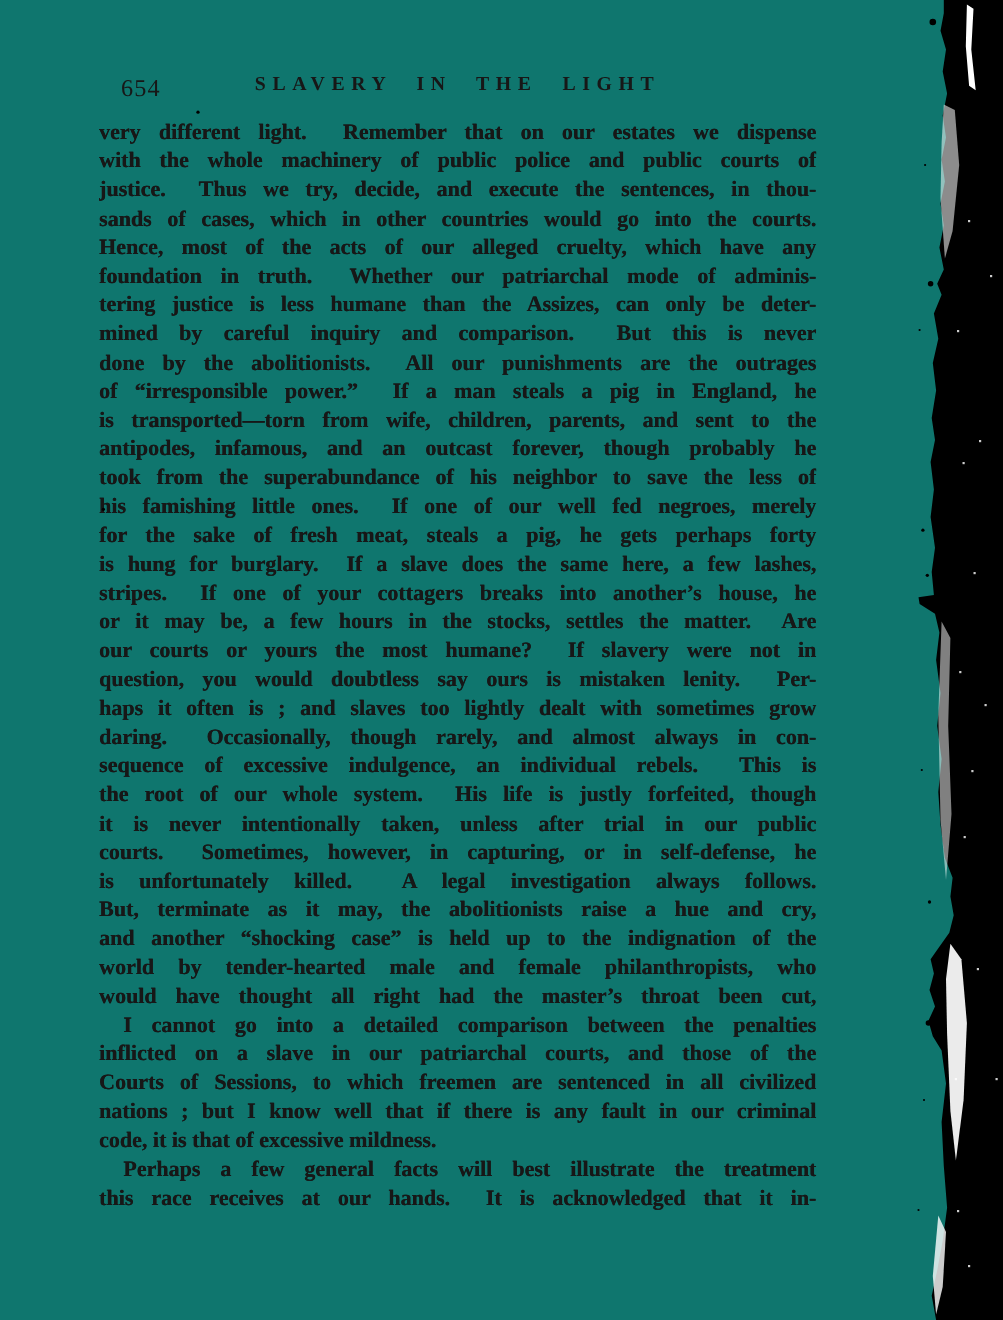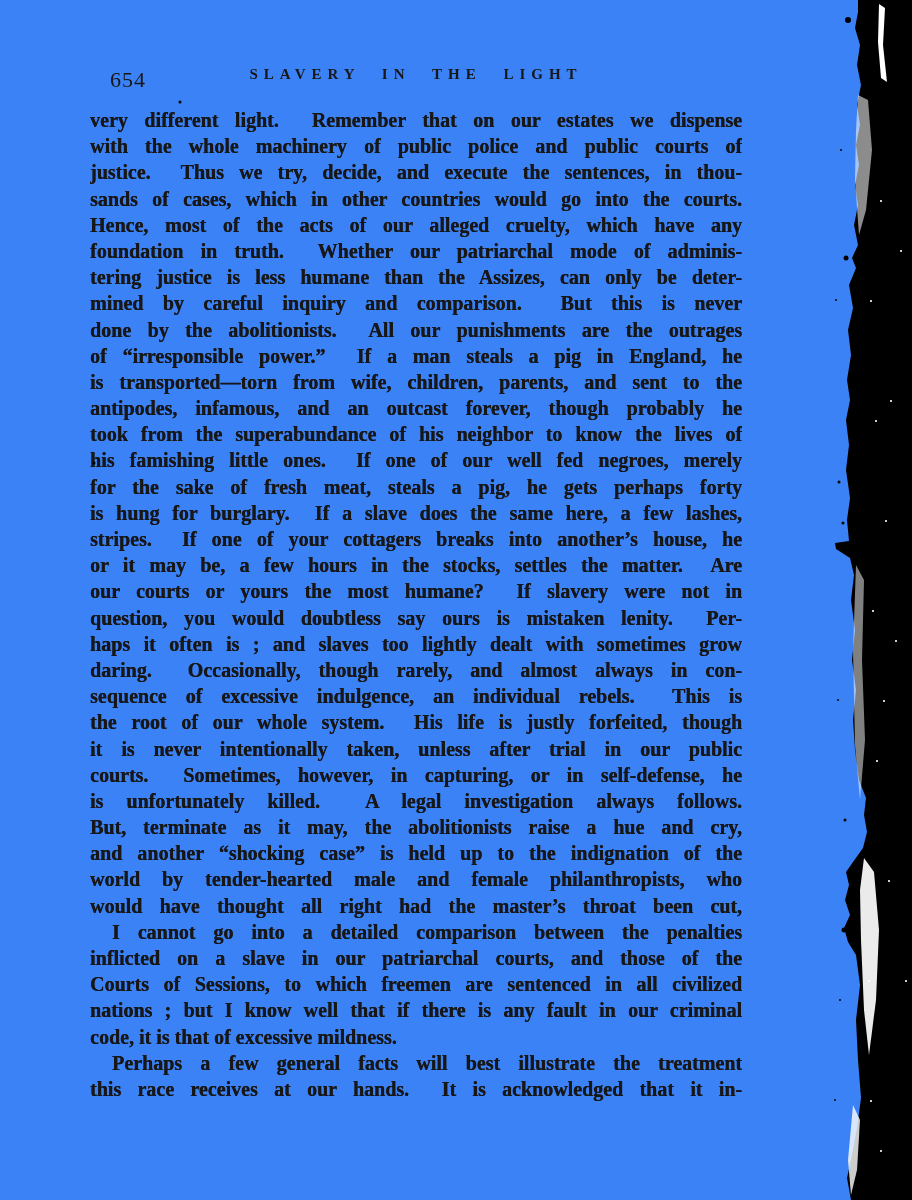--- a/index.html
+++ b/index.html
@@ -1,34 +1,34 @@
 <!DOCTYPE html>
 <html><head>
 <meta charset="utf-8">
 <style>
   html,body{margin:0;padding:0;background:#e8e8e8;}
   .page{
     position:relative;
     width:912px;height:1200px;
-    background:#3b82f6;
+    background:#0f766e;
     overflow:hidden;
     font-family:"Liberation Serif", serif;
     color:#171717;
   }
   
   .page-header{
     position:absolute;left:90px;top:64px;width:652px;height:30px;
   }
   .page-number{
     position:absolute;left:20px;top:3px;
     font-size:22px;letter-spacing:1px;
   }
   .running-head{
     display:block;text-align:center;
-    font-size:15px;font-weight:bold;
+    font-size:18px;font-weight:bold;
     letter-spacing:6px;word-spacing:12px;
     padding-top:2px;
   }
   
   .page-body{
     position:absolute;left:90px;top:107px;width:652px;
     font-size:20px;line-height:26.2px;
     text-shadow:0.3px 0 0 currentColor;
     font-weight:bold;
   }
@@ -60,21 +60,21 @@
       <div class="line">justice.  Thus we try, decide, and execute the sentences, in thou-</div>
       <div class="line">sands of cases, which in other countries would go into the courts.</div>
       <div class="line">Hence, most of the acts of our alleged cruelty, which have any</div>
       <div class="line">foundation in truth.  Whether our patriarchal mode of adminis-</div>
       <div class="line">tering justice is less humane than the Assizes, can only be deter-</div>
       <div class="line">mined by careful inquiry and comparison.  But this is never</div>
       <div class="line">done by the abolitionists.  All our punishments are the outrages</div>
       <div class="line">of “irresponsible power.”  If a man steals a pig in England, he</div>
       <div class="line">is transported—torn from wife, children, parents, and sent to the</div>
       <div class="line">antipodes, infamous, and an outcast forever, though probably he</div>
-      <div class="line">took from the superabundance of his neighbor to know the lives of</div>
+      <div class="line">took from the superabundance of his neighbor to save the less of</div>
       <div class="line">his famishing little ones.  If one of our well fed negroes, merely</div>
       <div class="line">for the sake of fresh meat, steals a pig, he gets perhaps forty</div>
       <div class="line">is hung for burglary.  If a slave does the same here, a few lashes,</div>
       <div class="line">stripes.  If one of your cottagers breaks into another’s house, he</div>
       <div class="line">or it may be, a few hours in the stocks, settles the matter.  Are</div>
       <div class="line">our courts or yours the most humane?  If slavery were not in</div>
       <div class="line">question, you would doubtless say ours is mistaken lenity.  Per-</div>
       <div class="line">haps it often is ; and slaves too lightly dealt with sometimes grow</div>
       <div class="line">daring.  Occasionally, though rarely, and almost always in con-</div>
       <div class="line">sequence of excessive indulgence, an individual rebels.  This is</div>

